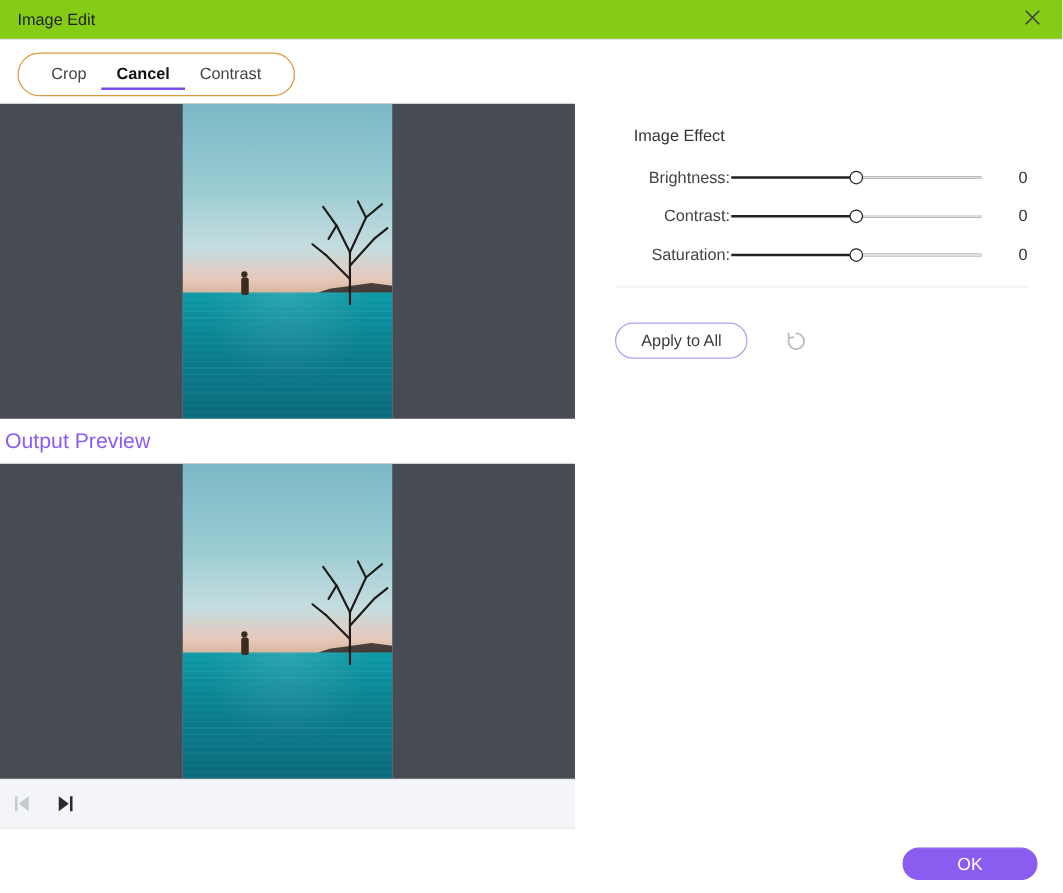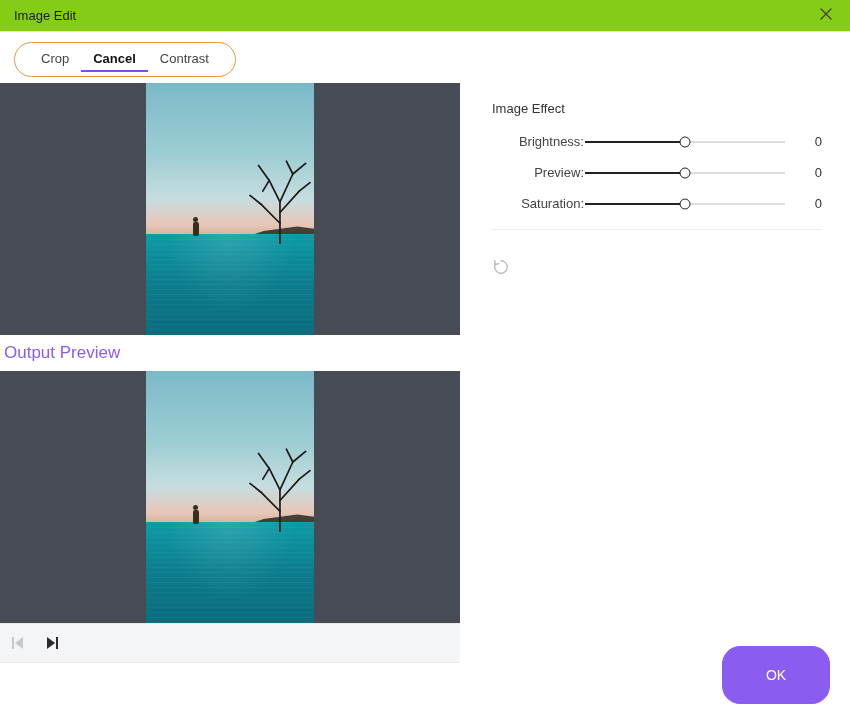--- a/index.html
+++ b/index.html
@@ -132,20 +132,21 @@
   }
 
   .right-col {
     flex: 1;
     padding: 18px 28px 0 0;
   }
   .right-heading {
     font-size: 13px;
     color: #333;
     margin-bottom: 18px;
+    margin-left: 15px;
   }
   .slider-row {
     display: flex;
     align-items: center;
     gap: 1px;
     margin-bottom: 16px;
   }
   .slider-label {
     width: 92px;
     text-align: right;
@@ -233,21 +234,21 @@
 
   .footer {
     position: absolute;
     bottom: 10px;
     right: 20px;
     display: flex;
     gap: 18px;
   }
   .btn {
     min-width: 108px;
-    padding: 20px 0;
+    padding: 4px 0;
     border-radius: 18px;
     font-size: 14px;
     text-align: center;
     cursor: pointer;
   }
   .btn-primary {
     background: #8a5cf0;
     color: #fff;
     border: 1px solid #8a5cf0;
   }
@@ -357,40 +358,41 @@
     <div class="slider-row">
       <div class="slider-label">Brightness:</div>
       <div class="slider-track">
         <div class="slider-line"></div>
           <div class="slider-thumb"></div>
       </div>
       <div class="slider-value">0</div>
     </div>
 
     <div class="slider-row">
-      <div class="slider-label">Preview:</div>
+      <div class="slider-label">Contrast:</div>
       <div class="slider-track">
         <div class="slider-line"></div>
           <div class="slider-thumb"></div>
       </div>
       <div class="slider-value">0</div>
     </div>
 
     <div class="slider-row">
       <div class="slider-label">Saturation:</div>
       <div class="slider-track">
         <div class="slider-line"></div>
           <div class="slider-thumb"></div>
       </div>
       <div class="slider-value">0</div>
     </div>
 
     <div class="right-divider"></div>
 
     <div class="apply-row">
+      <button class="apply-btn">Apply to All</button>
       <span class="reset-btn">
         <svg viewBox="0 0 20 20">
             <path d="M10 3 a7 7 0 1 1 -6.5 4.3" fill="none" stroke="currentColor" stroke-width="1.6" stroke-linecap="round"></path>
             <path d="M3 3 L3.5 7.3 L7.6 6.3" fill="none" stroke="currentColor" stroke-width="1.6" stroke-linecap="round" stroke-linejoin="round"></path>
           </svg>
       </span>
     </div>
   </div>
 </div>
 

